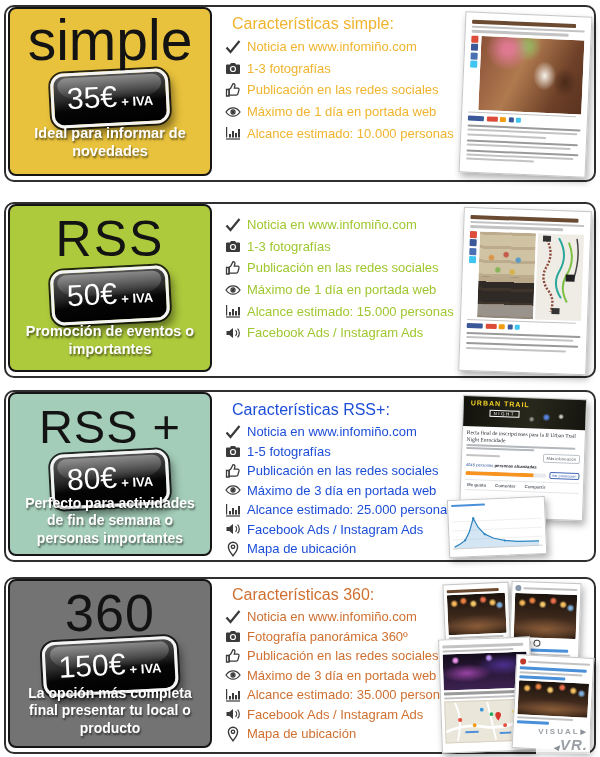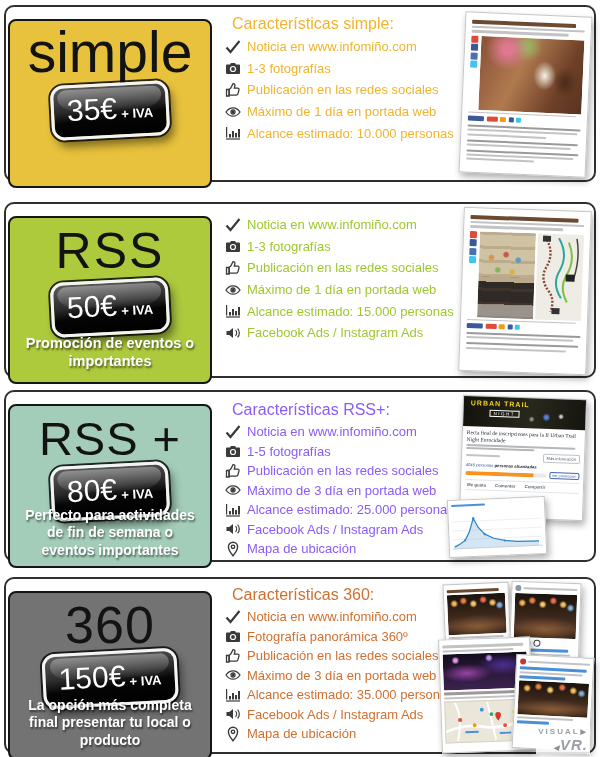--- a/index.html
+++ b/index.html
@@ -4,21 +4,21 @@
 <style>
   html,body{margin:0;padding:0;background:#fff;font-family:"Liberation Sans",sans-serif;}
   .page{position:relative;width:600px;height:757px;background:#fff;overflow:hidden;}
   .row{position:absolute;left:4px;width:592px;background:#fff;border:2px solid #2f2f2f;border-radius:10px;box-sizing:border-box;}
   #r0{top:5px;height:177px}
   #r1{top:202px;height:176px}
   #r2{top:390px;height:172px}
   #r3{top:577px;height:177px}
 
   
-  .plan-card{position:absolute;left:2px;top:12px;width:204px;height:calc(100% - 4px);border:2px solid #151515;border-radius:8px;box-sizing:border-box;overflow:hidden;}
+  .plan-card{position:absolute;left:2px;top:0;width:204px;height:calc(100% - 4px);border:2px solid #151515;border-radius:8px;box-sizing:border-box;overflow:hidden;}
   .plan-title{text-align:center;color:#131313;font-weight:200;line-height:1.05;}
   #r0 .plan-title{font-size:57px;margin-top:2px;}
   #r1 .plan-title{font-size:50px;margin-top:7px;letter-spacing:2px;}
   #r2 .plan-title{font-size:47px;margin-top:8px;letter-spacing:1px;}
   #r3 .plan-title{font-size:52px;margin-top:5px;letter-spacing:1px;}
 
   
   .price-btn{position:absolute;left:50%;transform:translateX(-50%) rotate(-3deg);
     background:linear-gradient(175deg,#5d5d5d 0%,#2b2b2b 42%,#050505 62%,#000 100%);
     border:3px solid #f4f4f4;border-radius:13px;
@@ -150,20 +150,21 @@
 <body>
 
 <div class="page">
 
   <section class="row" id="r0">
     <div class="plan-card" style="background: rgb(232, 194, 60);">
       <div class="plan-title">simple</div>
       <div class="price-btn">
         <span class="price">35€</span><span class="iva">+ IVA</span>
       </div>
+      <div class="tagline">Ideal para informar de novedades</div>
     </div>
     <div class="features" style="color: rgb(240, 180, 46);">
       <div class="feat-title">Características simple:</div>
       <div class="feat-items">
           <div class="feat">
             <span class="fi">
               <svg viewBox="0 0 16 16">
                 <path d="M1.5 8.5l4 4.5L14.5 2" fill="none" stroke="#3a3a3a" stroke-width="2.2"></path>
               </svg>
             </span>
@@ -367,23 +368,23 @@
       </div>
     </div>
   </section>
 
   <section class="row" id="r2">
     <div class="plan-card" style="background: rgb(163, 205, 184);">
       <div class="plan-title">RSS +</div>
       <div class="price-btn">
         <span class="price">80€</span><span class="iva">+ IVA</span>
       </div>
-      <div class="tagline">Perfecto para actividades de fin de semana o eventos importantes</div>
-    </div>
-    <div class="features" style="color: #8b5cf6;">
+      <div class="tagline">Perfecto para actividades de fin de semana o personas importantes</div>
+    </div>
+    <div class="features" style="color: #1d4ed8;">
       <div class="feat-title">Características RSS+:</div>
       <div class="feat-items">
           <div class="feat">
             <span class="fi">
               <svg viewBox="0 0 16 16">
                 <path d="M1.5 8.5l4 4.5L14.5 2" fill="none" stroke="#3a3a3a" stroke-width="2.2"></path>
               </svg>
             </span>
             <span class="ft">Noticia en www.infomiño.com</span>
           </div>

